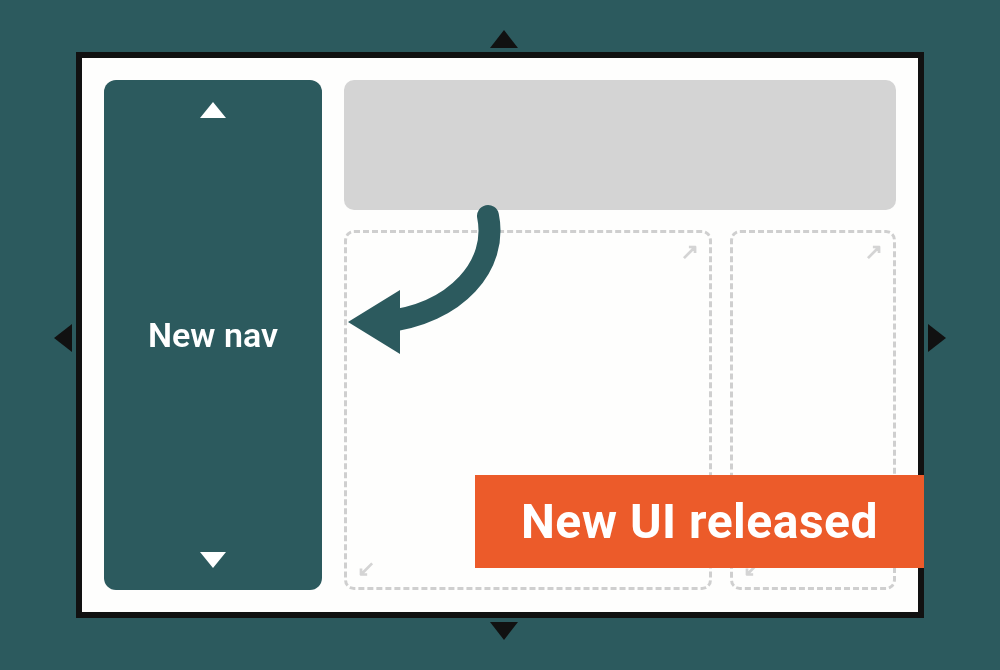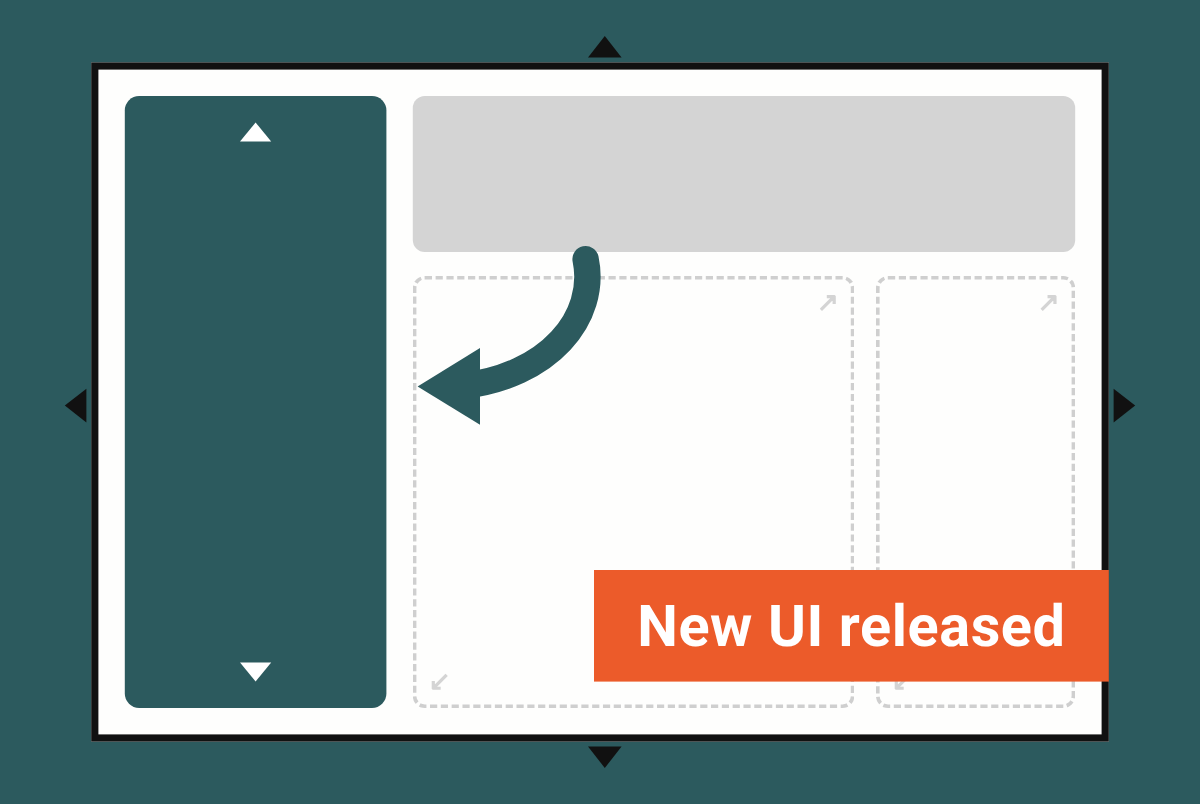--- a/index.html
+++ b/index.html
@@ -89,36 +89,37 @@
   }
 
   .banner {
     position: absolute;
     right: -6px;
     bottom: 44px;
     background: #EC5B2A;
     color: #fff;
     font-size: 48px;
     font-weight: 700;
-    padding: 18px 36px;
+    padding: 18px 46px;
     letter-spacing: 0.5px;
   }
 </style>
 </head>
 <body>
 
 <div class="tri up"></div>
 <div class="tri down"></div>
 <div class="tri left"></div>
 <div class="tri right"></div>
 
 <div class="stage">
 
   <div class="sidebar">
     <div class="caret up"></div>
+    <div class="lbl">New nav</div>
     <div class="caret down"></div>
   </div>
 
   <div class="header-block"></div>
 
   <div class="panel a">
     <span class="exp-ne">↗</span>
     <span class="exp-sw">↙</span>
   </div>
   <div class="panel b">

